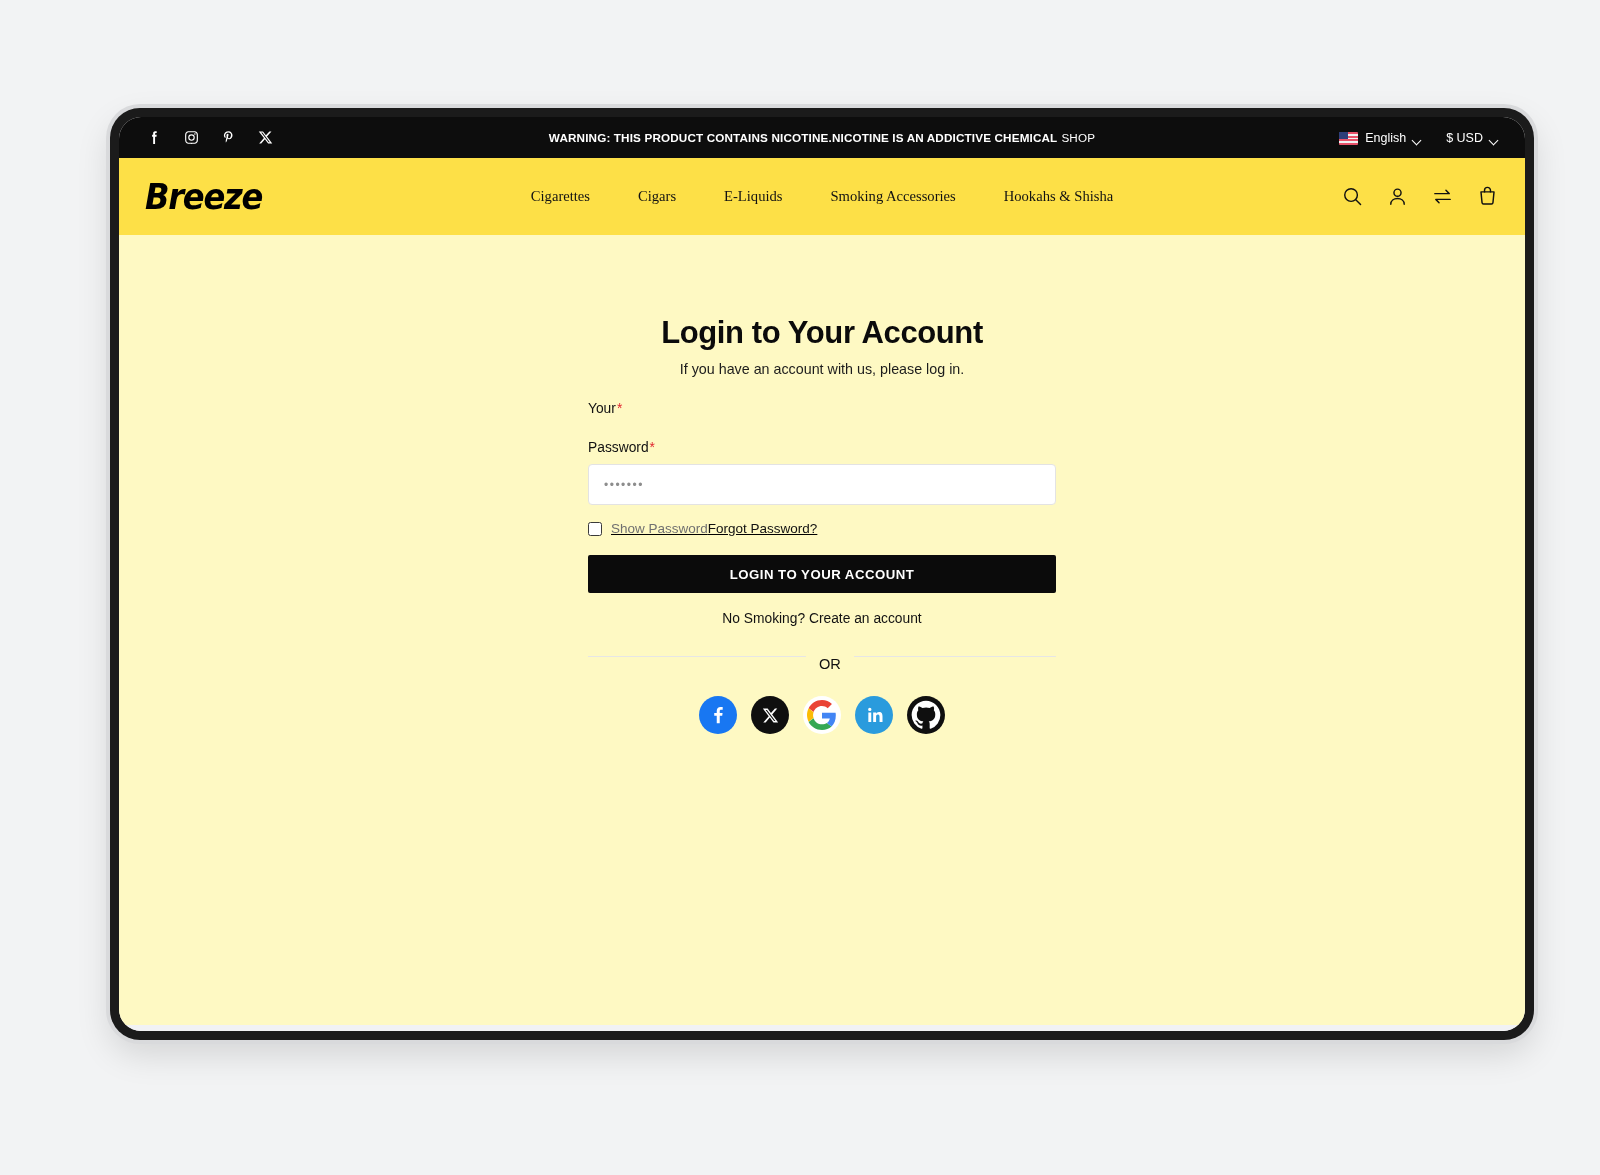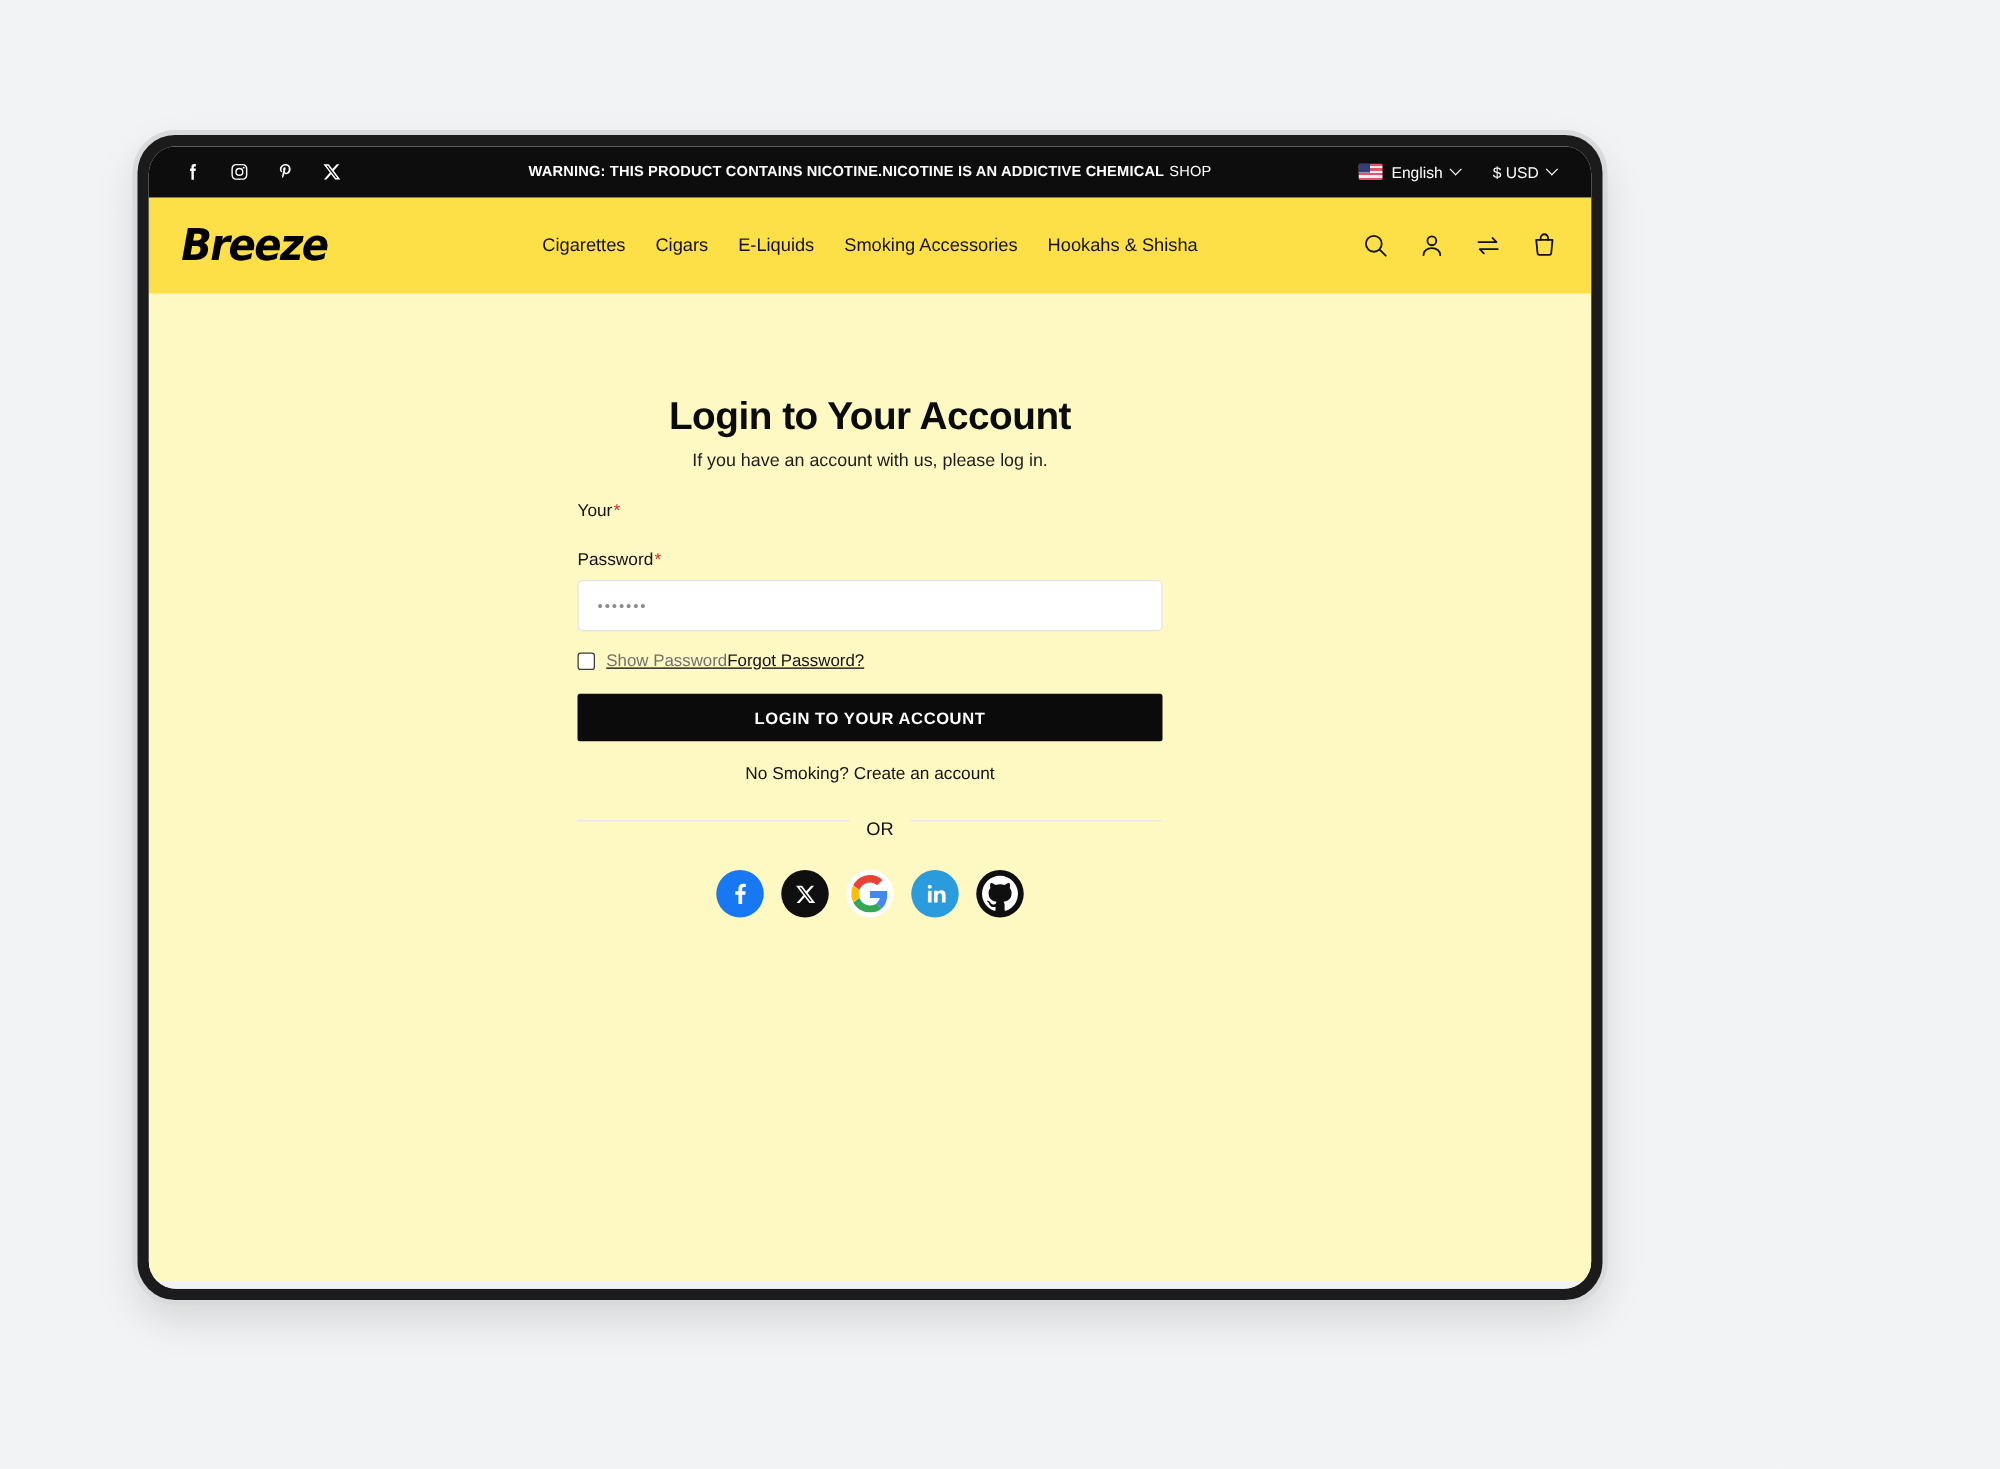--- a/index.html
+++ b/index.html
@@ -7,21 +7,21 @@
     width: 1600px; height: 1175px;
     background: #f2f3f4;
     font-family: "Liberation Sans", sans-serif;
     overflow: hidden;
   }
 
   
   #device-frame {
     position: absolute;
     left: 110px; top: 108px;
-    width: 1172px; height: 932px;
+    width: 1424px; height: 932px;
     background: #1b1b1b;
     border-radius: 30px;
     padding: 9px;
     box-shadow: 0 0 0 4px #d9dadc, 0 14px 34px rgba(0,0,0,.13);
   }
   #device-screen {
     width: 100%; height: 100%;
     background: #ffffff;
     border-radius: 22px;
     overflow: hidden;
@@ -57,21 +57,21 @@
   }
   #announce-msg .warn { font-weight: 700; }
   #announce-msg .shoplink { font-weight: 400; margin-left: 4px; pointer-events: auto; }
 
   #announce-right {
     margin-left: auto;
     display: flex; align-items: center; gap: 24px;
     position: relative; z-index: 2;
   }
   .locale-chip {
-    display: flex; align-items: flex-start; gap: 7px;
+    display: flex; align-items: flex-end; gap: 7px;
     font-size: 12.5px; color: #fff; cursor: pointer;
   }
   .flag {
     width: 19px; height: 13px; border-radius: 1px;
     background:
       linear-gradient(180deg,
         #e8526a 0 14.2%, #f2f2f2 14.2% 28.5%,
         #e8526a 28.5% 42.8%, #f2f2f2 42.8% 57.1%,
         #e8526a 57.1% 71.4%, #f2f2f2 71.4% 85.7%,
         #e8526a 85.7% 100%);
@@ -104,21 +104,21 @@
     font-style: italic;
     letter-spacing: -1.4px;
     transform: scaleX(.92);
     transform-origin: left center;
     color: #000;
     cursor: pointer;
   }
   #main-nav {
     position: absolute;
     left: 50%; transform: translateX(-50%);
-    display: flex; align-items: center; gap: 24px;
+    display: flex; align-items: center; gap: 48px; font-family: Liberation Serif, serif;
   }
   #main-nav .nav-link {
     font-size: 14.6px; color: #121212; cursor: pointer; white-space: nowrap;
   }
   #header-icons {
     margin-left: auto;
     display: flex; align-items: center; gap: 22px;
   }
   #header-icons .hicon { cursor: pointer; display: flex; }
   #header-icons svg { display: block; }

